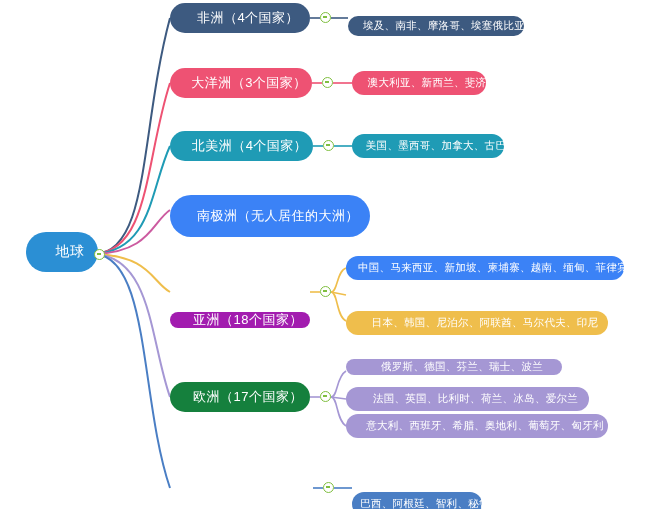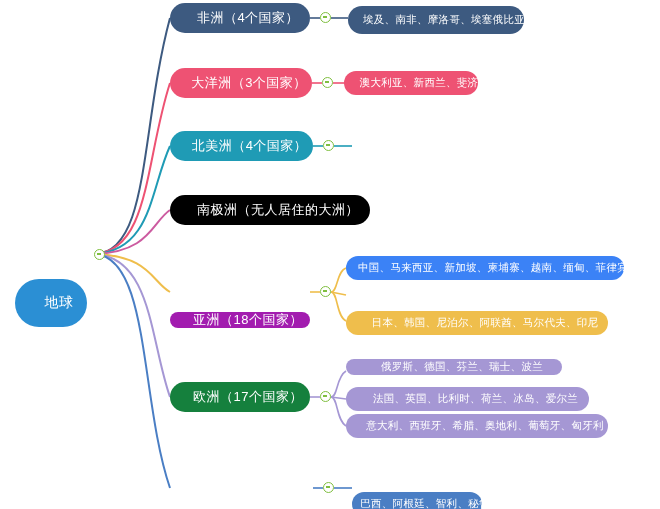--- a/index.html
+++ b/index.html
@@ -109,47 +109,50 @@
 
     <line x1="310" y1="397" x2="320" y2="397" stroke="#a597d4" stroke-width="1.6"></line>
     <path d="M 331 397 C 338 397 336 377 346 371" stroke="#a597d4" stroke-width="1.6" fill="none"></path>
     <path d="M 331 397 L 346 399" stroke="#a597d4" stroke-width="1.6" fill="none"></path>
     <path d="M 331 397 C 338 397 336 420 346 426" stroke="#a597d4" stroke-width="1.6" fill="none"></path>
 
     <line x1="313" y1="488" x2="323" y2="488" stroke="#4a7ec4" stroke-width="1.6"></line>
     <line x1="334" y1="488" x2="352" y2="488" stroke="#4a7ec4" stroke-width="1.6"></line>
   </svg>
 
-  <div class="node node-root" style="left:15px; top:232px; width:72px; height:48px; background:#2b8fd4;margin-top:47px;">
+  <div class="node node-root" style="left:26px; top:232px; width:72px; height:40px; background:#2b8fd4;">
     <span>地球</span>
   </div>
   <div class="toggle" style="left:94px; top:249px;"></div>
 
   <div class="node node-branch" style="left:170px; top:3px; width:140px; height:30px; background:#3d5a80;">
     <span>非洲（4个国家）</span>
   </div>
   <div class="toggle" style="left:320px; top:12px;"></div>
-  <div class="node node-leaf" style="left:348px; top:6px; width:176px; height:28px; background:#3d5a80;">
+  <div class="node node-leaf" style="left:348px; top:16px; width:176px; height:20px; background:#3d5a80;">
     <span>埃及、南非、摩洛哥、埃塞俄比亚</span>
   </div>
 
   <div class="node node-branch" style="left:170px; top:68px; width:142px; height:30px; background:#ee5273;">
     <span>大洋洲（3个国家）</span>
   </div>
   <div class="toggle" style="left:322px; top:77px;"></div>
-  <div class="node node-leaf" style="left:344px; top:71px; width:134px; height:24px; background:#ee5273;">
+  <div class="node node-leaf" style="left:352px; top:71px; width:134px; height:24px; background:#ee5273;">
     <span>澳大利亚、新西兰、斐济</span>
   </div>
 
   <div class="node node-branch" style="left:170px; top:131px; width:143px; height:30px; background:#1f9bb5;">
     <span>北美洲（4个国家）</span>
   </div>
   <div class="toggle" style="left:323px; top:140px;"></div>
+  <div class="node node-leaf" style="left:352px; top:134px; width:152px; height:24px; background:#1f9bb5;">
+    <span>美国、墨西哥、加拿大、古巴</span>
+  </div>
 
-  <div class="node node-branch" style="left:170px; top:195px; width:200px; height:30px; background:#000000;">
+  <div class="node node-branch" style="left:170px; top:195px; width:200px; height:42px; background:#3b82f6;">
     <span>南极洲（无人居住的大洲）</span>
   </div>
 
   <div class="node node-branch" style="left:170px; top:277px; width:140px; height:16px; background:#a21caf;margin-top:35px;">
     <span>亚洲（18个国家）</span>
   </div>
   <div class="toggle" style="left:320px; top:286px;"></div>
   <div class="node node-leaf" style="left:346px; top:256px; width:278px; height:24px; background:#3b82f6;">
     <span>中国、马来西亚、新加坡、柬埔寨、越南、缅甸、菲律宾</span>
   </div>

